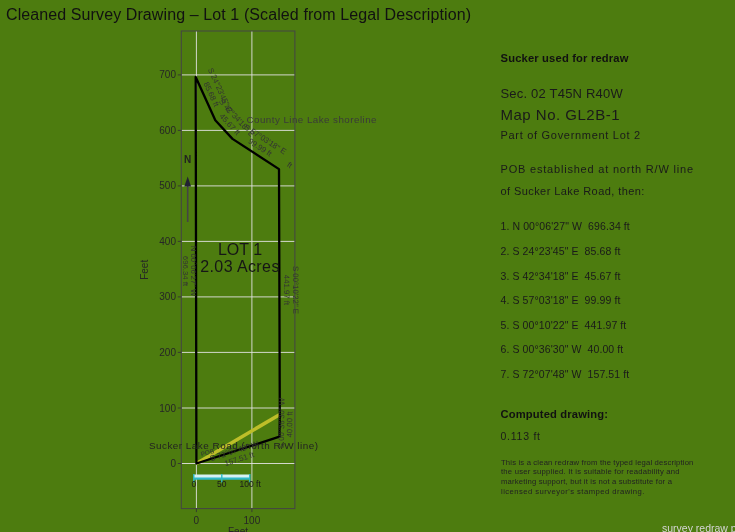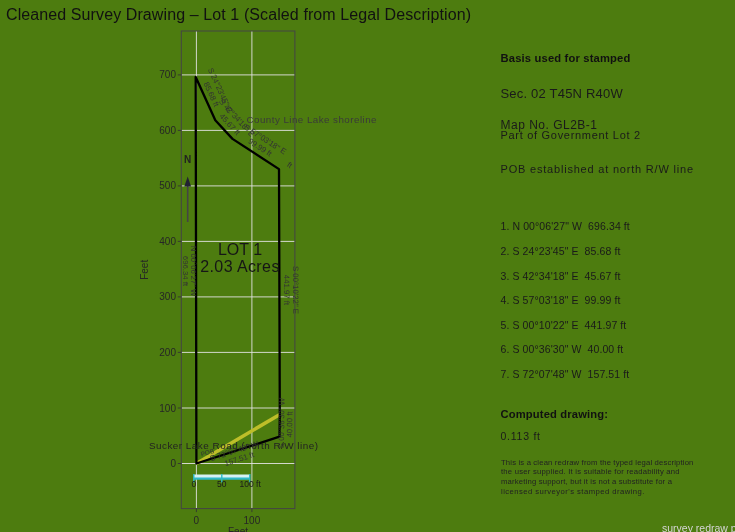--- a/index.html
+++ b/index.html
@@ -128,30 +128,31 @@
     <line x1="249.8" y1="474" x2="249.8" y2="482.5"></line>
   </g>
 
   <g font-size="8.5px" fill="#1a1a1a" text-anchor="middle">
     <text x="193.8" y="487.3">0</text>
     <text x="221.8" y="487.3">50</text>
     <text x="250.2" y="487.3">100 ft</text>
   </g>
 </svg>
 
-<div class="t b" style="left:500.5px;top:51.5px;font-size:11.2px;letter-spacing:0.17px;color:#111;">Basis used for stamped</div>
+<div class="t b" style="left:500.5px;top:51.5px;font-size:11.2px;letter-spacing:0.17px;color:#111;">Sucker used for redraw</div>
 
 <div class="t" style="left:500.5px;top:85.8px;font-size:13px;letter-spacing:0.2px;">Sec. 02 T45N R40W</div>
 
-<div class="t" style="left:500.5px;top:106.2px;font-size:12px;letter-spacing:0.5px;margin-top:12px;">Map No. GL2B-1</div>
+<div class="t" style="left:500.5px;top:106.2px;font-size:15px;letter-spacing:0.5px;">Map No. GL2B-1</div>
 
 <div class="t" style="left:500.5px;top:129px;font-size:11px;letter-spacing:0.7px;text-align:center;">Part of Government Lot 2</div>
 
 <div class="t" style="left:500.5px;top:163px;font-size:11px;letter-spacing:0.8px;">POB established at north R/W line</div>
 
+<div class="t" style="left:500.5px;top:184.8px;font-size:11px;letter-spacing:0.42px;">of Sucker Lake Road, then:</div>
 
 <div class="t" style="left:500.5px;top:220.2px;font-size:10.5px;letter-spacing:0.1px;">1. N 00°06'27" W&nbsp;&nbsp;696.34 ft</div>
 
 <div class="t" style="left:500.5px;top:244.9px;font-size:10.5px;letter-spacing:0.1px;">2. S 24°23'45" E&nbsp;&nbsp;85.68 ft</div>
 
 <div class="t" style="left:500.5px;top:269.6px;font-size:10.5px;letter-spacing:0.1px;">3. S 42°34'18" E&nbsp;&nbsp;45.67 ft</div>
 
 <div class="t" style="left:500.5px;top:294.3px;font-size:10.5px;letter-spacing:0.1px;">4. S 57°03'18" E&nbsp;&nbsp;99.99 ft</div>
 
 <div class="t" style="left:500.5px;top:319px;font-size:10.5px;letter-spacing:0.1px;">5. S 00°10'22" E&nbsp;&nbsp;441.97 ft</div>

